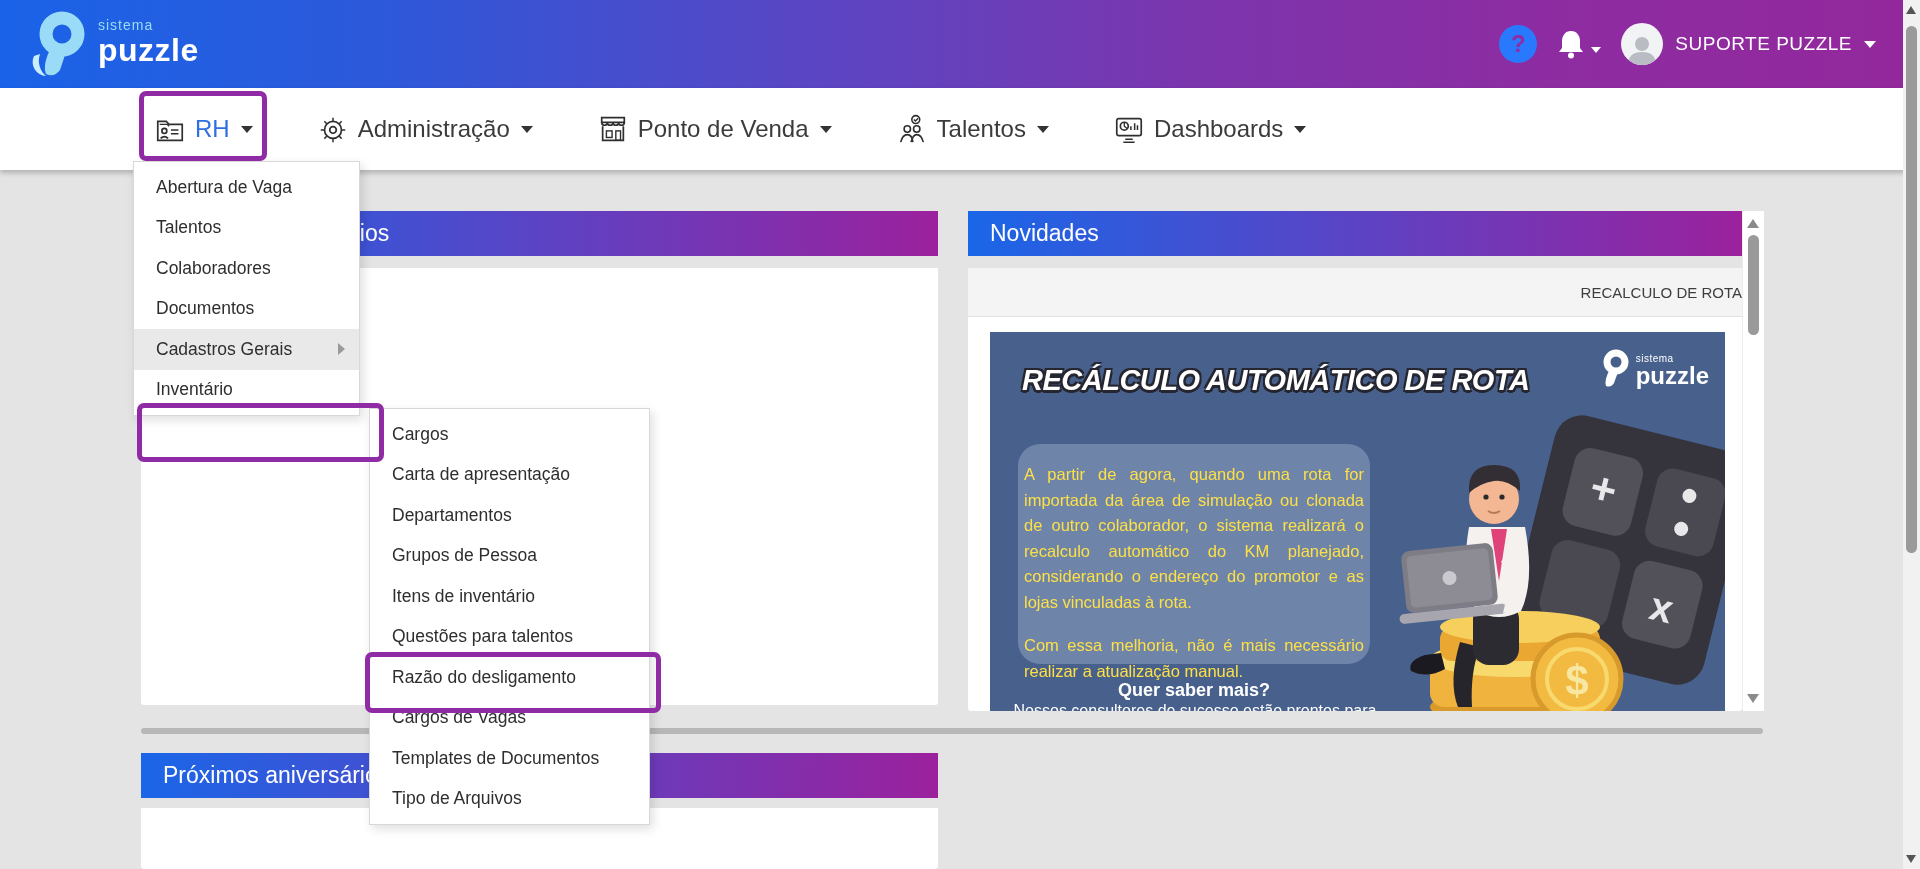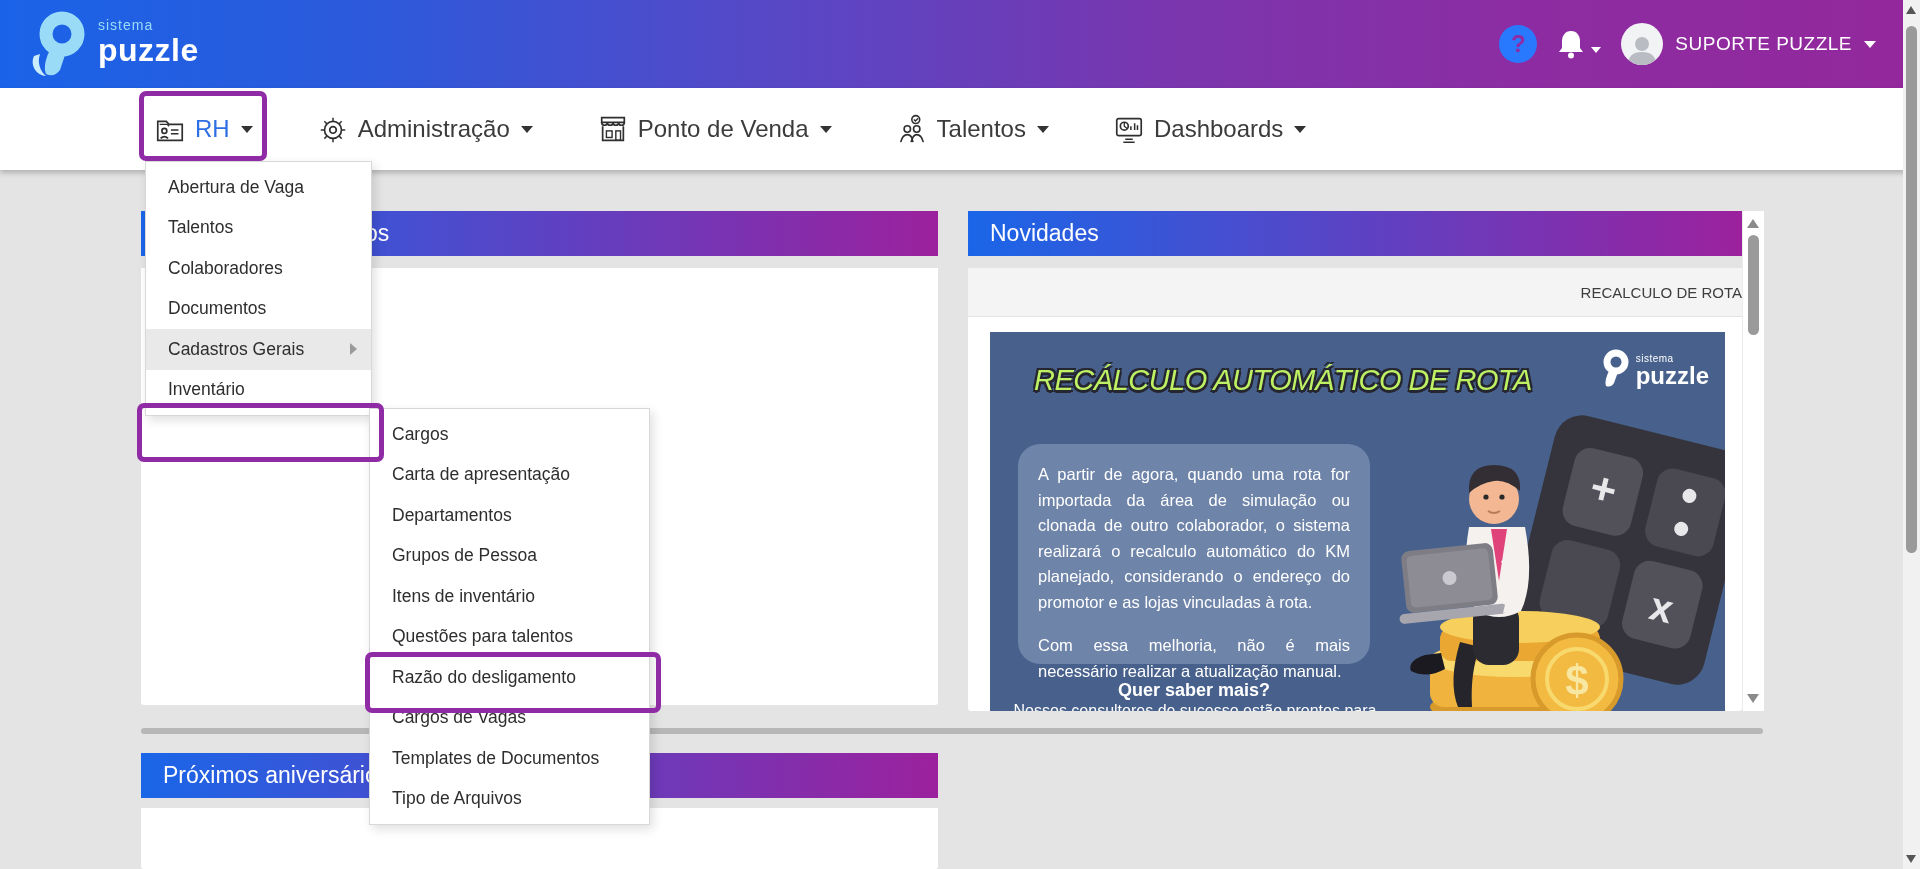--- a/index.html
+++ b/index.html
@@ -47,38 +47,38 @@
   .pb1{left:141px;top:268px;width:797px;height:437px;}
   .pb2{left:968px;top:268px;width:774px;height:443px;overflow:hidden;}
   .pb3{left:141px;top:808px;width:797px;height:61px;}
   .hr-bar{position:absolute;left:141px;top:728px;width:1622px;height:6px;background:#b7b7b7;border-radius:3px;}
 
   .accordion{height:48px;background:#f4f4f4;border-bottom:1px solid #e2e2e2;display:flex;align-items:center;
     padding-left:36px;font-size:15px;color:#3d3d3d;cursor:pointer;justify-content:flex-end;}
 
   
   .promo{position:absolute;left:22px;top:64px;width:735px;height:379px;background:#48618c;overflow:hidden;}
-  .promo-title{position:absolute;left:44px;top:32px;font-size:29px;font-weight:normal;font-style:italic;color:#bef264;
+  .promo-title{position:absolute;left:32px;top:32px;font-size:29px;font-weight:bold;font-style:italic;color:#ffffff;
     letter-spacing:-.5px;white-space:nowrap;
     text-shadow:-2px -2px 0 #262630,2px -2px 0 #262630,-2px 2px 0 #262630,2px 2px 0 #262630,0 3px 0 #262630;}
   .promo-brand{position:absolute;right:16px;top:16px;display:flex;align-items:flex-start;}
   .promo-brand-text{margin-left:6px;line-height:1;margin-top:6px;}
   .promo-brand-sistema{color:#fff;font-size:10px;letter-spacing:.5px;}
   .promo-brand-puzzle{color:#fff;font-size:24px;font-weight:bold;}
   .promo-box{position:absolute;left:28px;top:112px;width:352px;height:220px;border-radius:22px;
-    background:rgba(173,190,219,.38);box-sizing:border-box;padding:18px 20px;color:#ffffff;font-size:16.5px;line-height:1.55;text-align:justify;}
+    background:rgba(173,190,219,.38);box-sizing:border-box;padding:18px 6px;color:#fde047;font-size:16.5px;line-height:1.55;text-align:justify;}
   .promo-box p{margin:0 0 18px 0;}
   .promo-cta-title{position:absolute;left:28px;top:348px;width:352px;text-align:center;color:#fff;font-weight:bold;font-size:18px;}
   .promo-cta-text{position:absolute;left:10px;top:370px;width:390px;text-align:center;color:#fff;font-size:16px;}
   .promo-illu{position:absolute;right:0;bottom:-6px;}
 
   
   .dropdown{position:absolute;background:#fff;border:1px solid #d8d8d8;box-shadow:3px 4px 10px rgba(0,0,0,.13);
     padding:5px 0;box-sizing:border-box;}
-  .dd-main{left:145px;top:161px;width:227px;z-index:30;}
+  .dd-main{left:133px;top:161px;width:227px;z-index:30;}
   .dd-sub{left:369px;top:408px;width:281px;z-index:31;}
   .mi{height:40.5px;display:flex;align-items:center;padding-left:22px;font-size:17.5px;color:#2e2e2e;cursor:pointer;box-sizing:border-box;}
   .mi.hovered{background:#e9e9e9;justify-content:space-between;padding-right:14px;}
   .subarrow{width:0;height:0;border-top:6px solid transparent;border-bottom:6px solid transparent;border-left:7px solid #9a9a9a;}
 
   
   .panel-scroll{position:absolute;left:1742px;top:211px;width:21px;height:500px;background:#ffffff;border-left:1px solid #ececec;z-index:5;}
   .ps-up{position:absolute;left:4px;top:8px;width:0;height:0;border-left:6px solid transparent;border-right:6px solid transparent;border-bottom:9px solid #8a8a8a;cursor:pointer;}
   .ps-thumb{position:absolute;left:5px;top:24px;width:11px;height:100px;background:#9a9a9a;border-radius:6px;cursor:pointer;}
   .ps-down{position:absolute;left:4px;bottom:8px;width:0;height:0;border-left:6px solid transparent;border-right:6px solid transparent;border-top:9px solid #8a8a8a;cursor:pointer;}

